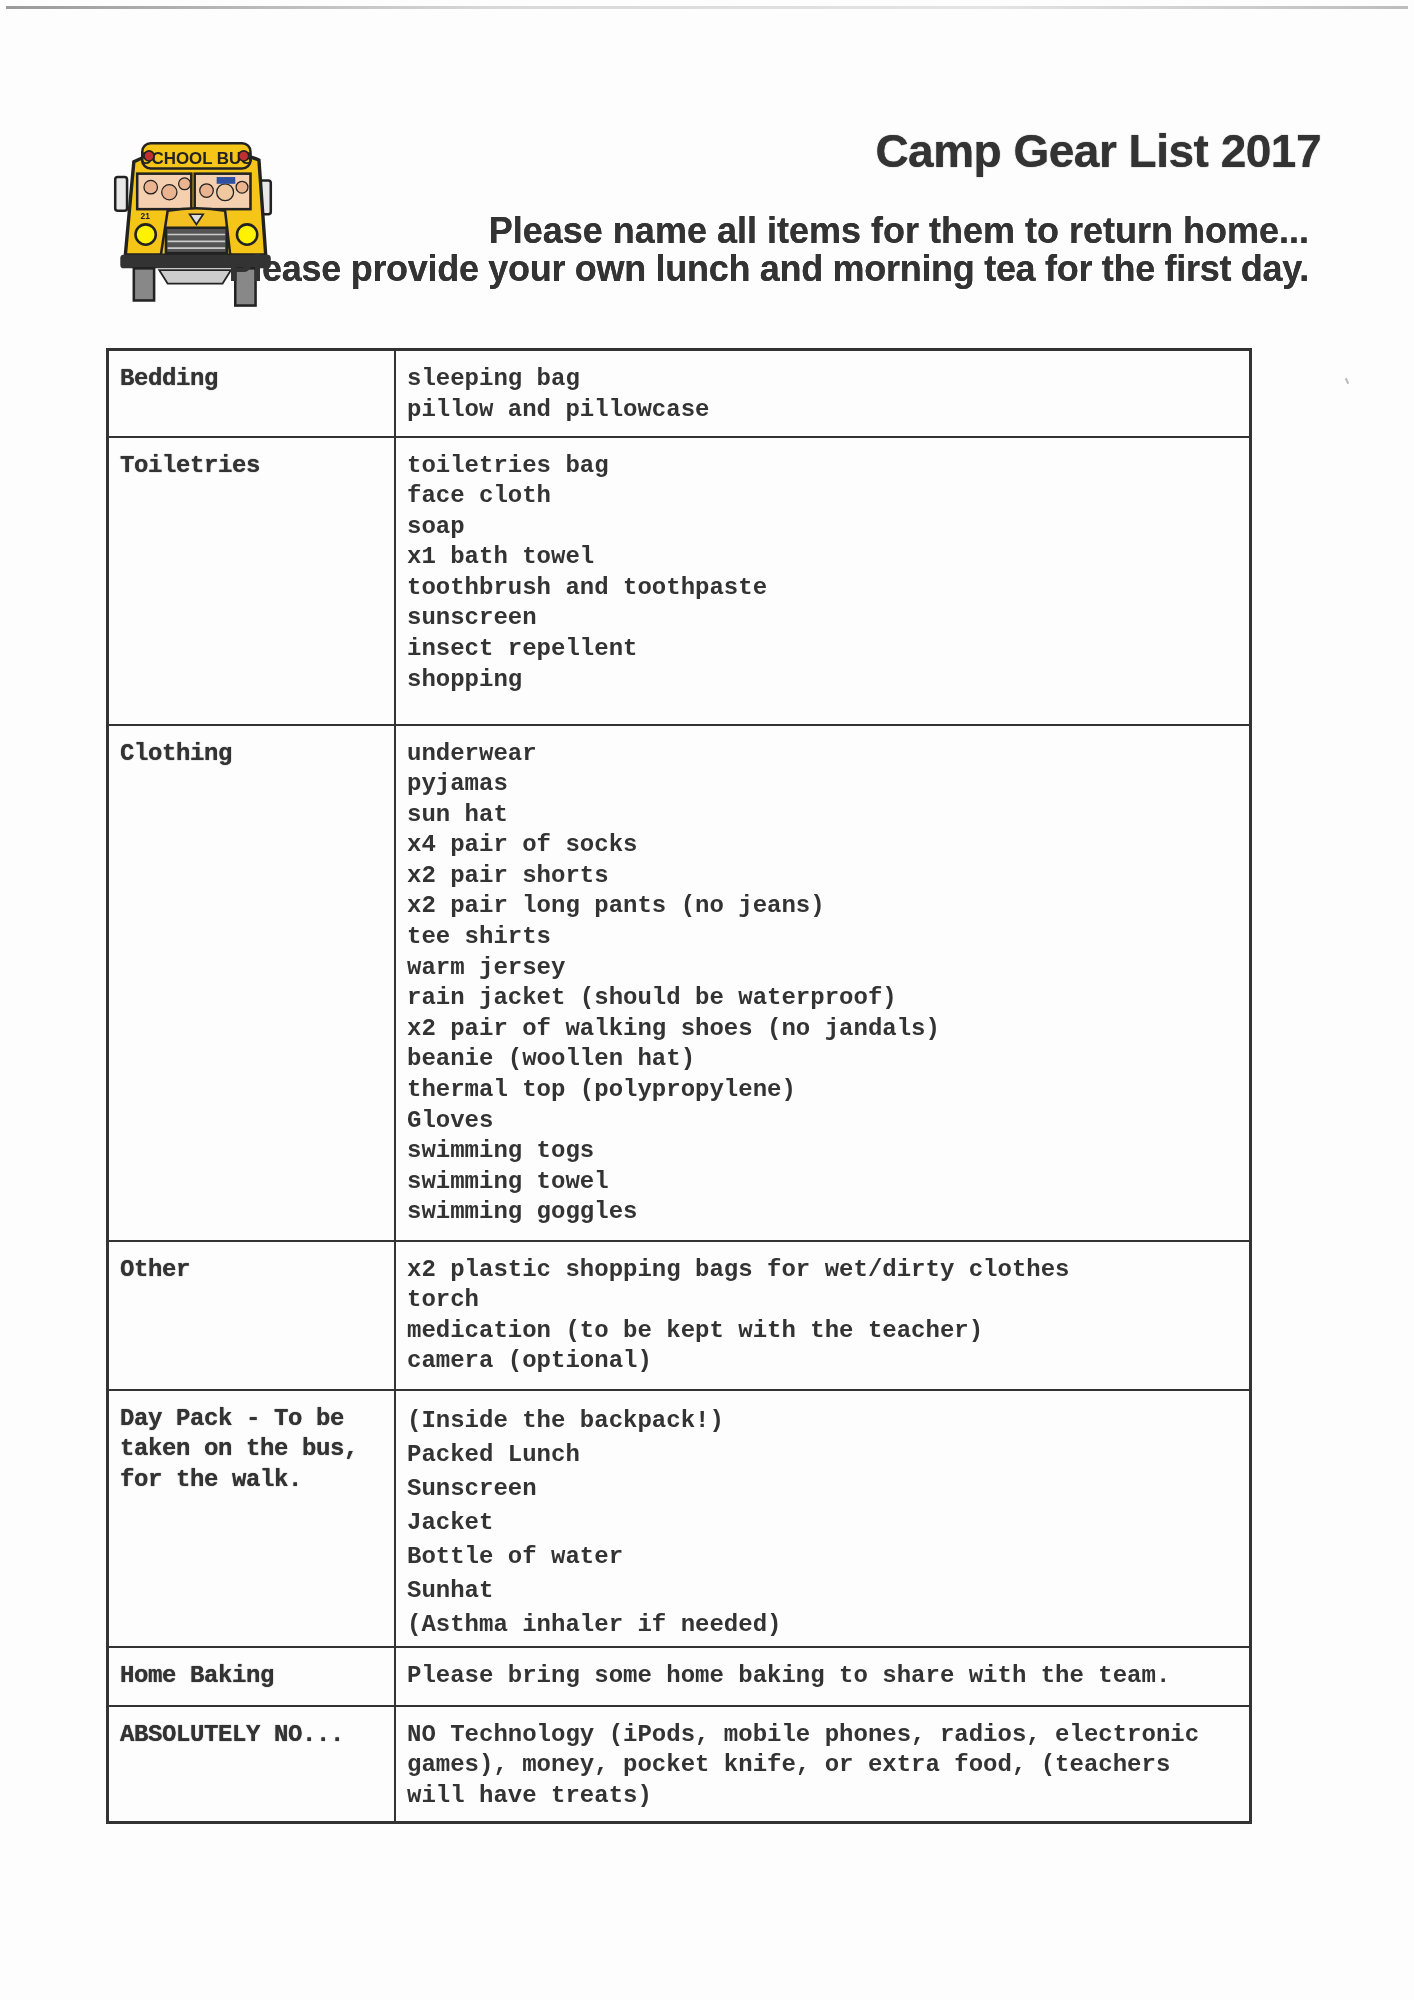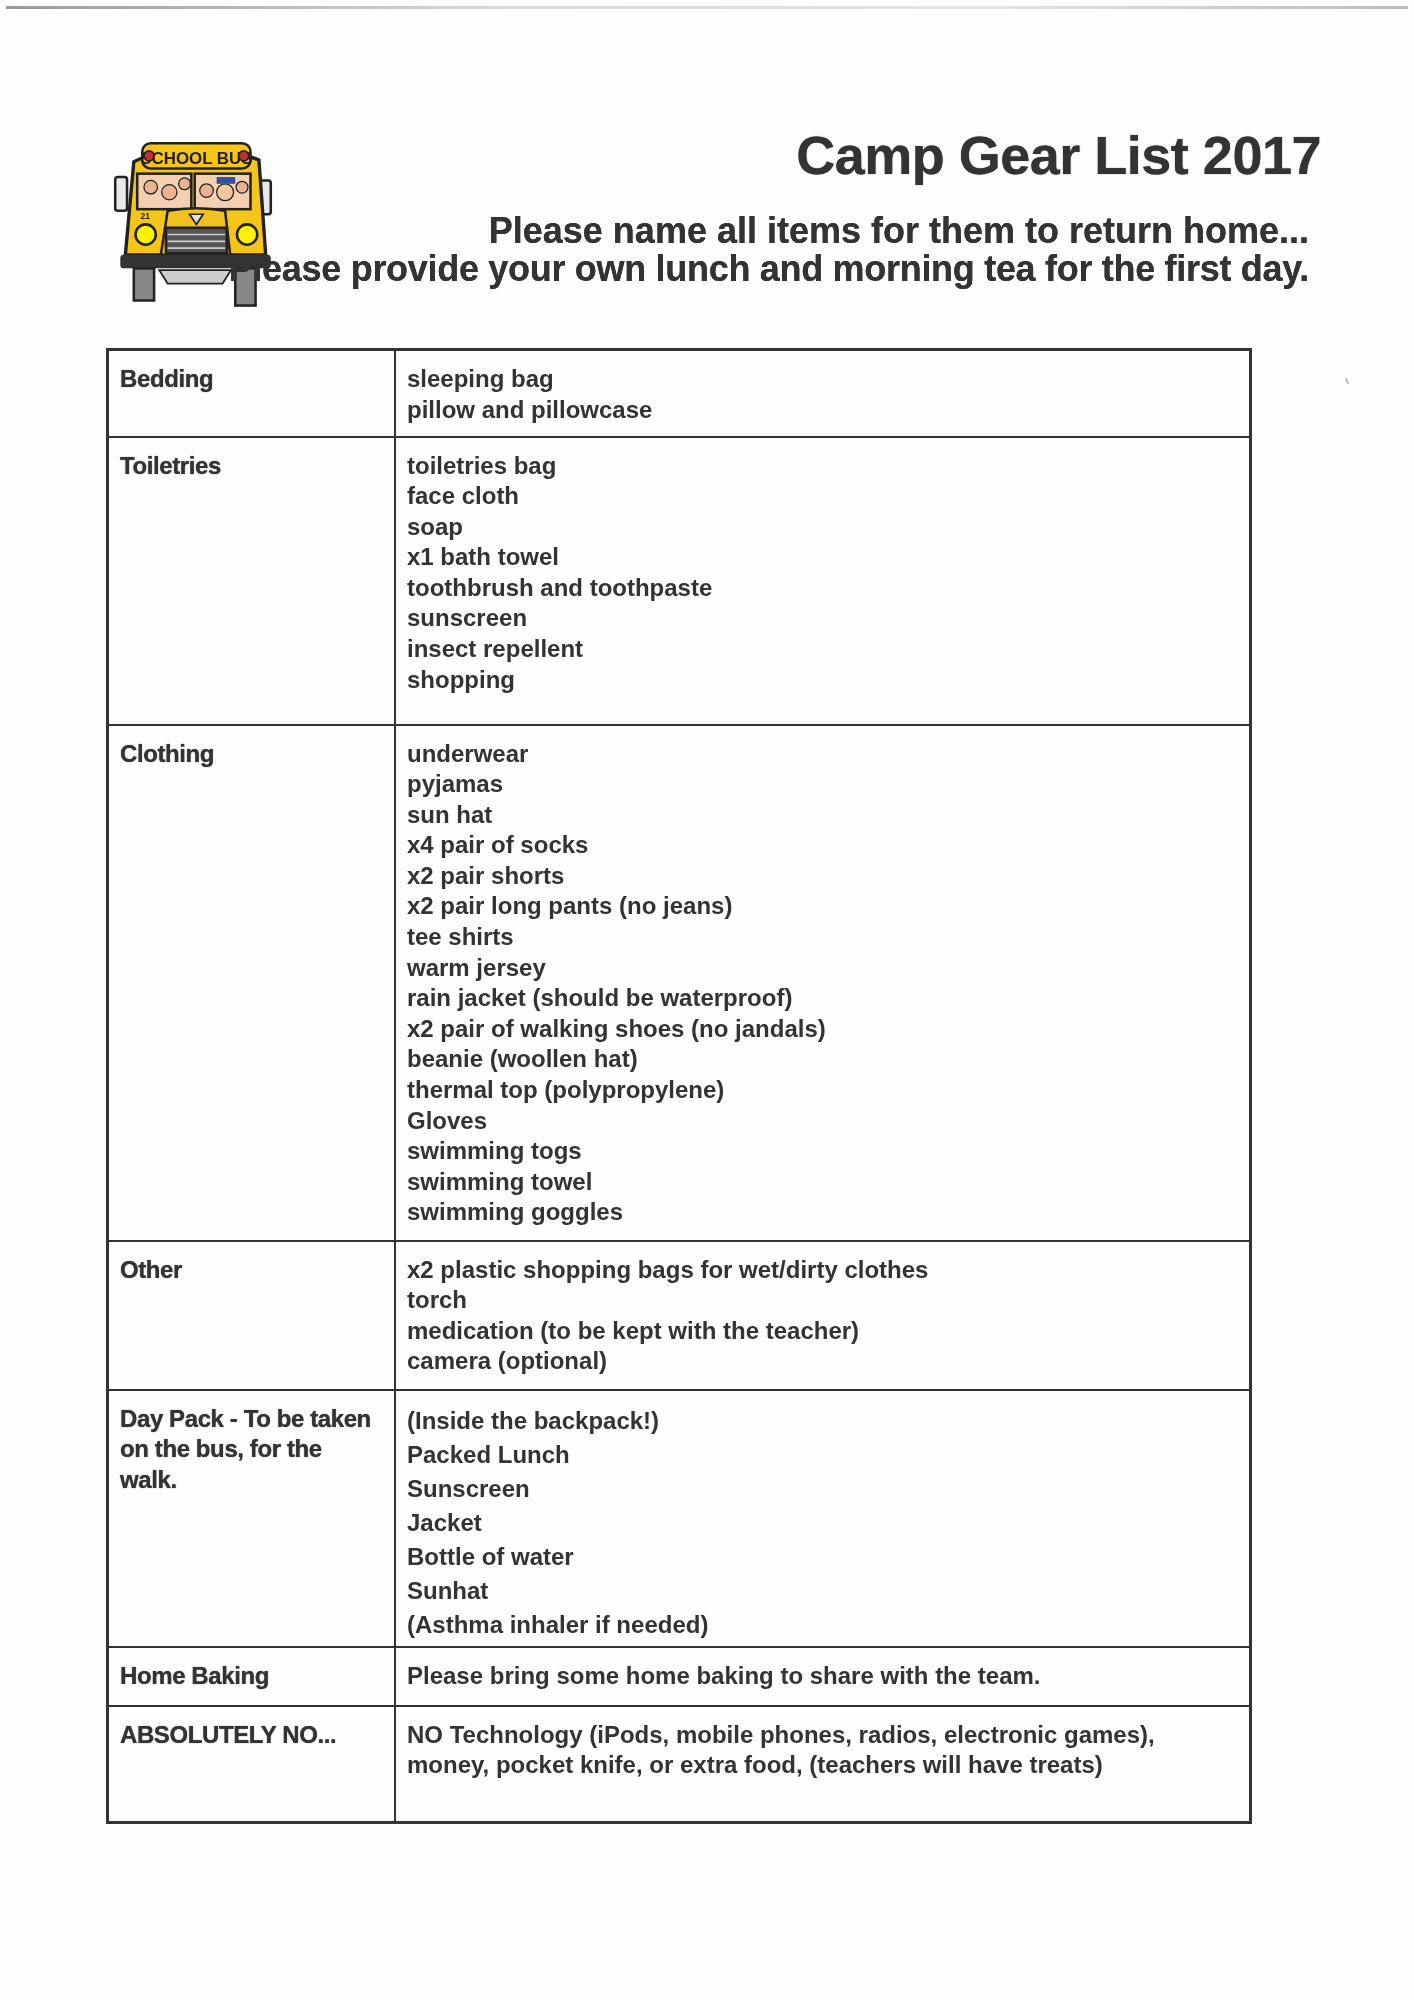--- a/index.html
+++ b/index.html
@@ -7,36 +7,36 @@
     width: 1414px; height: 2000px; background: #fdfdfd; position: relative; overflow: hidden;
     font-family: "Liberation Sans", sans-serif; color: #2b2b2b;
   }
   .scan-line {
     position: absolute; left: 6px; right: 6px; top: 6px; height: 3px;
     background: linear-gradient(to right, #9a9a9a, #d8d8d8 35%, #e4e4e4 70%, #bcbcbc);
   }
   .logo { position: absolute; left: 108px; top: 128px; width: 170px; height: 186px; }
   .title {
     position: absolute; right: 93px; top: 124px; margin: 0;
-    font-size: 54px; font-weight: bold; color: #333; letter-spacing: -0.5px;
+    font-size: 46px; font-weight: bold; color: #333; letter-spacing: -0.5px;
     text-shadow: 0 0 1px #333;
   }
   .sub1, .sub2 {
     position: absolute; right: 93px; margin: 12px; font-weight: bold; font-size: 36px; color: #333;
     text-shadow: 0 0 0.5px #333;
   }
   .sub1 { top: 198px; }
   .sub2 { top: 236px; letter-spacing: -0.3px; text-align: right; }
   table.gear {
     position: absolute; left: 106px; top: 348px; width: 1146px;
     border-collapse: collapse; border: 3px solid #333;
   }
   table.gear td {
     border: 2px solid #333; vertical-align: top; padding: 13px 10px 4px 11px;
-    font-weight: bold; font-size: 24px; line-height: 30.6px; color: #333;
+    font-weight: bold; font-size: 24px; line-height: 30.6px; color: #333; font-family: Liberation Mono, monospace;
   }
   td.cat { width: 264px; font-size: 24px; text-shadow: 0 0 1px #333; letter-spacing: -0.4px; }
   td.items div { white-space: nowrap; }
   .daypack div { line-height: 34px; }
   .note div { line-height: 30.6px; white-space: normal !important; }
   .speck { position: absolute; width: 2px; height: 6px; background: #bbb; transform: rotate(-25deg); }
 </style>
 </head>
 <body>
 

